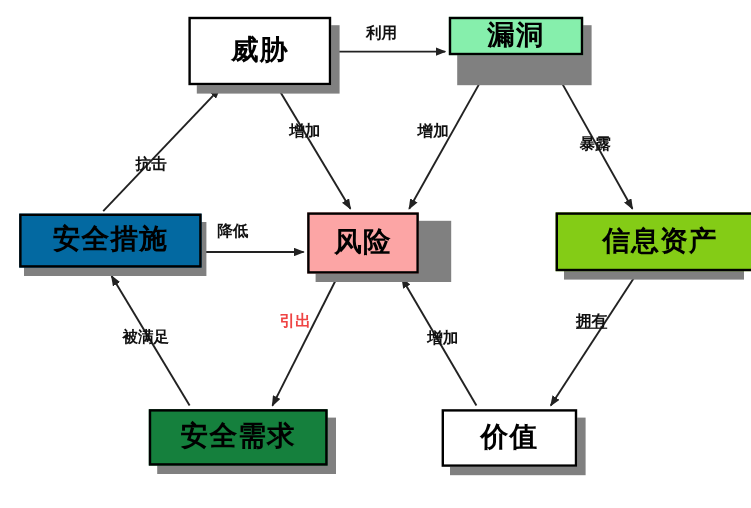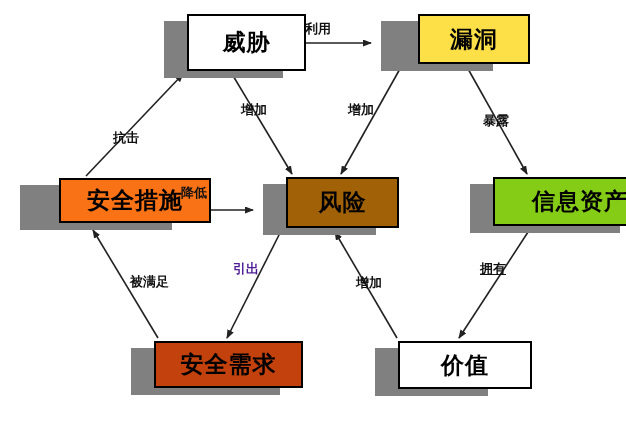--- a/index.html
+++ b/index.html
@@ -26,21 +26,20 @@
   }
   .node {
     position: absolute;
     box-sizing: border-box;
     background: #ffffff;
     border: 2px solid #000000;
     display: flex;
     align-items: center;
     justify-content: center;
     z-index: 3;
-    margin-left: 30px;
   }
   .node-shadow {
     position: absolute;
     background: #808080;
     z-index: 2;
   }
   .node-label {
     font-family: "DejaVu Sans", "Liberation Sans", sans-serif;
     font-size: 23px;
     font-weight: 700;
@@ -92,45 +91,45 @@
       <div class="node-shadow" style="left: 20px; top: 185px; width: 152px; height: 45px; background: rgb(128, 128, 128);"></div>
       <div class="node-shadow" style="left: 263px; top: 184px; width: 113px; height: 51px; background: rgb(128, 128, 128);"></div>
       <div class="node-shadow" style="left: 470px; top: 184px; width: 150px; height: 49px; background: rgb(128, 128, 128);"></div>
       <div class="node-shadow" style="left: 131px; top: 348px; width: 149px; height: 47px; background: rgb(128, 128, 128);"></div>
       <div class="node-shadow" style="left: 375px; top: 348px; width: 113px; height: 48px; background: rgb(128, 128, 128);"></div>
     </div>
   <div id="node-layer">
       <div class="node" style="left: 157px; top: 14px; width: 119px; height: 57px; background: rgb(255, 255, 255); border-color: rgb(0, 0, 0);">
         <span class="node-label">威胁</span>
       </div>
-      <div class="node" style="left: 388px; top: 14px; width: 112px; height: 50px; background: #fde047; border-color: rgb(0, 0, 0);">
+      <div class="node" style="left: 374px; top: 14px; width: 112px; height: 32px; background: #86efac; border-color: rgb(0, 0, 0);">
         <span class="node-label">漏洞</span>
       </div>
-      <div class="node" style="left: 29px; top: 178px; width: 152px; height: 45px; background: #f97316; border-color: rgb(0, 0, 0);">
+      <div class="node" style="left: 16px; top: 178px; width: 152px; height: 45px; background: #0369a1; border-color: rgb(0, 0, 0);">
         <span class="node-label">安全措施</span>
       </div>
-      <div class="node" style="left: 256px; top: 177px; width: 113px; height: 51px; background: #a16207; border-color: rgb(0, 0, 0);">
+      <div class="node" style="left: 256px; top: 177px; width: 93px; height: 51px; background: #fca5a5; border-color: rgb(0, 0, 0);">
         <span class="node-label">风险</span>
       </div>
       <div class="node" style="left: 463px; top: 177px; width: 174px; height: 49px; background: #84cc16; border-color: rgb(0, 0, 0);">
         <span class="node-label">信息资产</span>
       </div>
-      <div class="node" style="left: 124px; top: 341px; width: 149px; height: 47px; background: #c2410c; border-color: rgb(0, 0, 0);">
+      <div class="node" style="left: 124px; top: 341px; width: 149px; height: 47px; background: #15803d; border-color: rgb(0, 0, 0);">
         <span class="node-label">安全需求</span>
       </div>
-      <div class="node" style="left: 368px; top: 341px; width: 134px; height: 48px; background: rgb(255, 255, 255); border-color: rgb(0, 0, 0);">
+      <div class="node" style="left: 368px; top: 341px; width: 113px; height: 48px; background: rgb(255, 255, 255); border-color: rgb(0, 0, 0);">
         <span class="node-label">价值</span>
       </div>
     </div>
   <div id="label-layer">
       <div class="edge-label" style="left: 305px; top: 22px; color: rgb(17, 17, 17);">利用</div>
       <div class="edge-label" style="left: 113px; top: 103px; color: rgb(17, 17, 17); margin-top: 28px;">抗击</div>
       <div class="edge-label" style="left: 241px; top: 103px; color: rgb(17, 17, 17);">增加</div>
       <div class="edge-label" style="left: 348px; top: 103px; color: rgb(17, 17, 17);">增加</div>
       <div class="edge-label" style="left: 483px; top: 114px; color: rgb(17, 17, 17);">暴露</div>
       <div class="edge-label" style="left: 181px; top: 186px; color: rgb(17, 17, 17); font-family: Liberation Serif, serif;">降低</div>
-      <div class="edge-label" style="left: 102px; top: 275px; color: rgb(17, 17, 17); margin-left: 28px;">被满足</div>
-      <div class="edge-label" style="left: 233px; top: 262px; color: #4c1d95;">引出</div>
+      <div class="edge-label" style="left: 102px; top: 275px; color: rgb(17, 17, 17);">被满足</div>
+      <div class="edge-label" style="left: 233px; top: 262px; color: #ef4444;">引出</div>
       <div class="edge-label" style="left: 356px; top: 276px; color: rgb(17, 17, 17);">增加</div>
       <div class="edge-label" style="left: 480px; top: 262px; color: rgb(17, 17, 17); text-decoration: underline;">拥有</div>
     </div>
 
 </div>
 
 </body></html>

